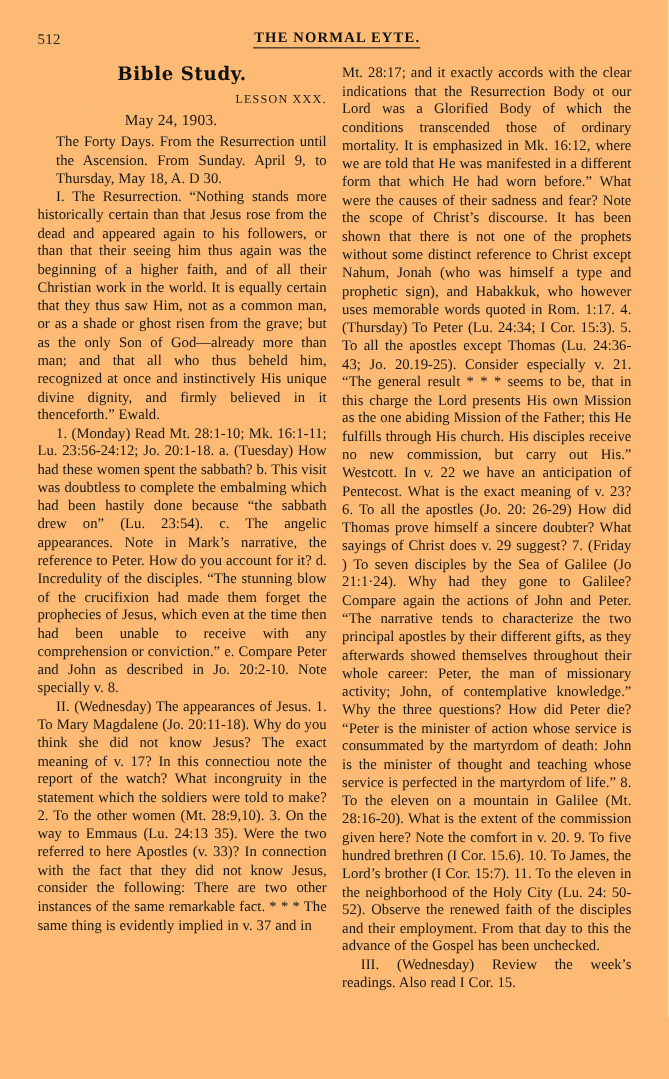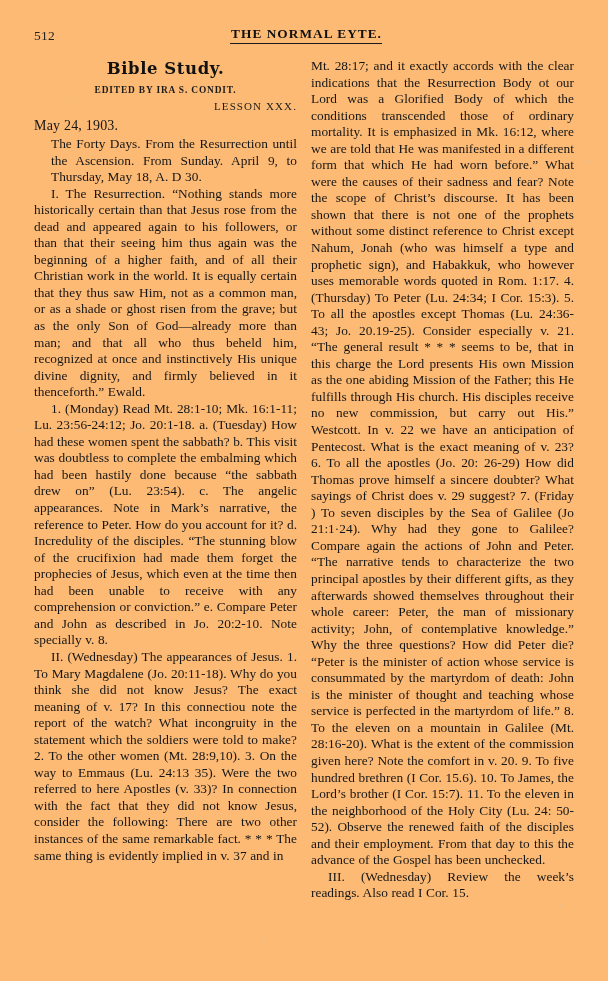--- a/index.html
+++ b/index.html
@@ -100,21 +100,21 @@
     color: #1b1b1b;
   }
   .lesson-line {
     text-align: right;
     font-size: 11px;
     letter-spacing: 1.1px;
     margin: 0 0 6px 0;
     color: #1b1b1b;
   }
   .date-line {
-    text-align: left;
+    text-align: center;
     font-size: 14px;
     margin: 0 20px 2px 0;
     letter-spacing: 0.2px;
   }
 
   p.para {
     margin: 0;
     font-size: 13.35px;
     line-height: 16.55px;
     text-align: justify;
@@ -157,21 +157,20 @@
   </div>
 
   <div class="columns">
 
     <div class="col col-left">
 
       <h1 class="dept-title">
         <span class="frak">Bible Study.</span>
       </h1>
 
-      <div class="editor-line">EDITED BY IRA S. CONDIT.</div>
       <div class="lesson-line">LESSON XXX.</div>
       <div class="date-line">May 24, 1903.</div>
 
       <p class="para hang">The Forty Days. From the Resurrection until the Ascension. From Sunday. April 9, to Thursday, May 18, A. D 30.</p>
       <p class="para indent">I. The Resurrection. “Nothing stands more historically certain than that Jesus rose from the dead and appeared again to his followers, or than that their seeing him thus again was the beginning of a higher faith, and of all their Christian work in the world. It is equally certain that they thus saw Him, not as a common man, or as a shade or ghost risen from the grave; but as the only Son of God—already more than man; and that all who thus beheld him, recognized at once and instinctively His unique divine dignity, and firmly believed in it thenceforth.” Ewald.</p>
       <p class="para indent">1. (Monday) Read Mt. 28:1-10; Mk. 16:1-11; Lu. 23:56-24:12; Jo. 20:1-18. a. (Tuesday) How had these women spent the sabbath? b. This visit was doubtless to complete the embalming which had been hastily done because “the sabbath drew on” (Lu. 23:54). c. The angelic appearances. Note in Mark’s narrative, the reference to Peter. How do you account for it? d. Incredulity of the disciples. “The stunning blow of the crucifixion had made them forget the prophecies of Jesus, which even at the time then had been unable to receive with any comprehension or conviction.” e. Compare Peter and John as described in Jo. 20:2-10. Note specially v. 8.</p>
       <p class="para indent">II. (Wednesday) The appearances of Jesus. 1. To Mary Magdalene (Jo. 20:11-18). Why do you think she did not know Jesus? The exact meaning of v. 17? In this connectiou note the report of the watch? What incongruity in the statement which the soldiers were told to make? 2. To the other women (Mt. 28:9,10). 3. On the way to Emmaus (Lu. 24:13 35). Were the two referred to here Apostles (v. 33)? In connection with the fact that they did not know Jesus, consider the following: There are two other instances of the same remarkable fact. * * * The same thing is evidently implied in v. 37 and in</p>
 
     </div>
 

